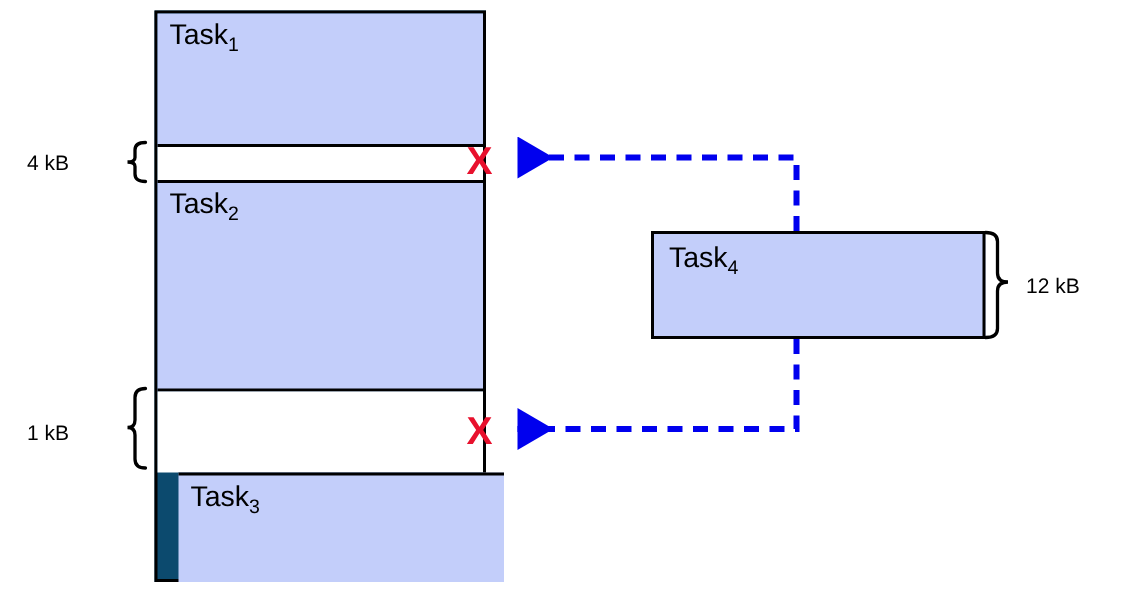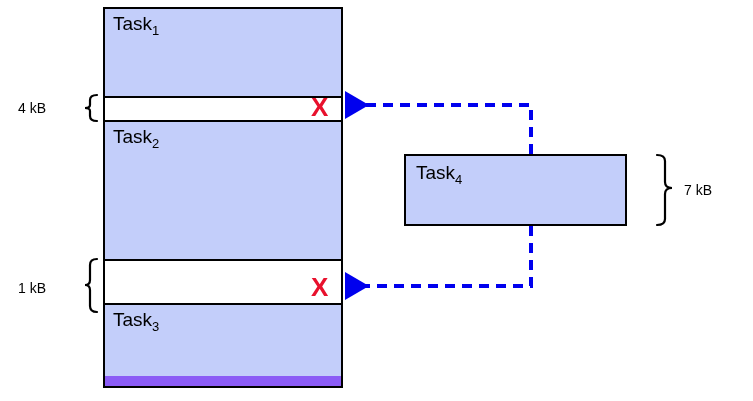--- a/index.html
+++ b/index.html
@@ -1,39 +1,39 @@
 <!DOCTYPE html>
 <html><head>
 <meta charset="utf-8">
 <style>
   html,body{margin:0;padding:0;background:#ffffff;}
   body{width:753px;height:401px;overflow:hidden;
        font-family:"Liberation Sans",sans-serif;color:#000;}
   #stage{position:relative;width:753px;height:401px;}
 
   
-  .memcol{position:absolute;left:103px;top:7px;width:240px;height:381px;
-          border:2px solid #000;box-sizing:border-box;background:#8b5cf6;}
+  .memcol{position:absolute;left:103px;top:7px;width:221px;height:381px;
+          border:2px solid #000;box-sizing:border-box;background:#0c4a6e;}
 
   .seg{position:absolute;left:0;width:100%;box-sizing:border-box;}
   .seg.used{background:#c3cefa;border-top:2px solid #000;border-bottom:2px solid #000;}
   .seg.free{background:#ffffff;}
   .seg .tasklbl{position:absolute;left:8px;top:4px;font-size:19px;line-height:22px;
                 white-space:nowrap;}
   .tasklbl sub{font-size:13px;}
 
   
   .xmark{position:absolute;font-size:26px;line-height:26px;font-weight:bold;
          color:#e8112d;font-family:"Liberation Sans",sans-serif;}
 
   
   .sizelbl{position:absolute;font-size:14px;line-height:20px;white-space:nowrap;}
 
   
-  .task4{position:absolute;left:404px;top:154px;width:223px;height:72px;
+  .task4{position:absolute;left:434px;top:154px;width:223px;height:72px;
          background:#c3cefa;border:2px solid #000;box-sizing:border-box;}
   .task4 .tasklbl{position:absolute;left:10px;top:6px;font-size:19px;line-height:22px;}
 
   
   #overlay{position:absolute;left:0;top:0;width:753px;height:401px;
            pointer-events:none;}
 </style>
 </head>
 <body>
 
@@ -46,39 +46,39 @@
     </div>
 
     <div class="seg free" style="top:89px;height:22px;"></div>
 
     <div class="seg used" style="top:111px;height:141px;padding-left:12px;">
       <span class="tasklbl"><span>Task</span><sub>2</sub></span>
     </div>
 
     <div class="seg free" style="top:252px;height:54px;"></div>
 
-    <div class="seg used" style="top:294px;height:73px;border-bottom:none;">
+    <div class="seg used" style="top:306px;height:73px;border-bottom:none;margin-left:14px;">
       <span class="tasklbl"><span>Task</span><sub>3</sub></span>
     </div>
 
   </div>
 
   <div class="xmark" style="left:311px;top:94px;">X</div>
 
   <div class="xmark" style="left:311px;top:274px;">X</div>
 
   <div class="sizelbl" style="left:18px;top:98px;">4 kB</div>
 
   <div class="sizelbl" style="left:18px;top:278px;">1 kB</div>
 
   <div class="task4">
     <span class="tasklbl"><span>Task</span><sub>4</sub></span>
   </div>
 
-  <div class="sizelbl" style="left:684px;top:180px;">7 kB</div>
+  <div class="sizelbl" style="left:684px;top:180px;">12 kB</div>
 
   <svg id="overlay" viewBox="0 0 753 401">
 
     <path d="M 97,95 Q 90,95 90,100 L 90,105 Q 90,108 85,108 Q 90,108 90,111 L 90,116 Q 90,121 97,121" fill="none" stroke="#000" stroke-width="2.2" stroke-linecap="round"></path>
 
     <path d="M 97,259 Q 90,259 90,265 L 90,280 Q 90,285 85,285 Q 90,285 90,290 L 90,306 Q 90,312 97,312" fill="none" stroke="#000" stroke-width="2.2" stroke-linecap="round"></path>
 
     <path d="M 657,155 Q 665,155 665,161 L 665,182 Q 665,188 672,188 Q 665,188 665,194 L 665,219 Q 665,225 657,225" fill="none" stroke="#000" stroke-width="2.2" stroke-linecap="round"></path>
 
     <defs>

